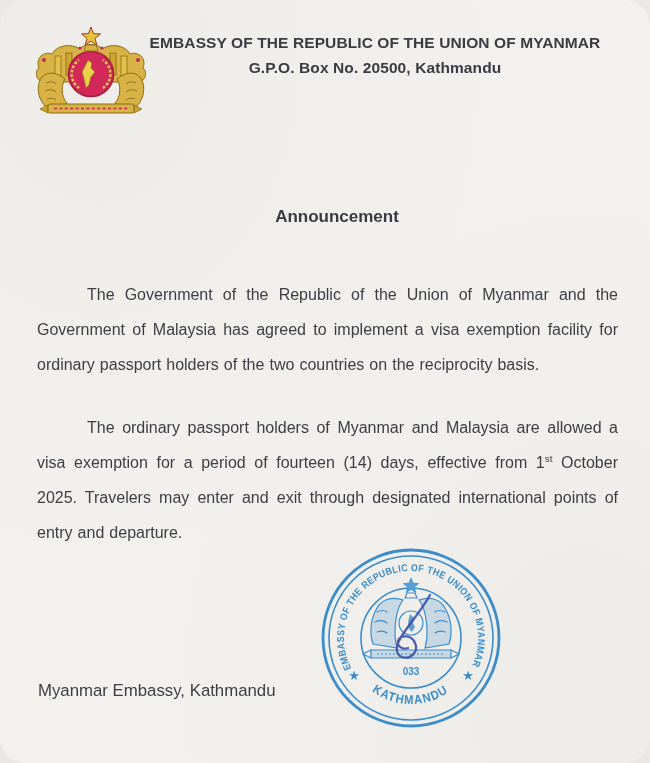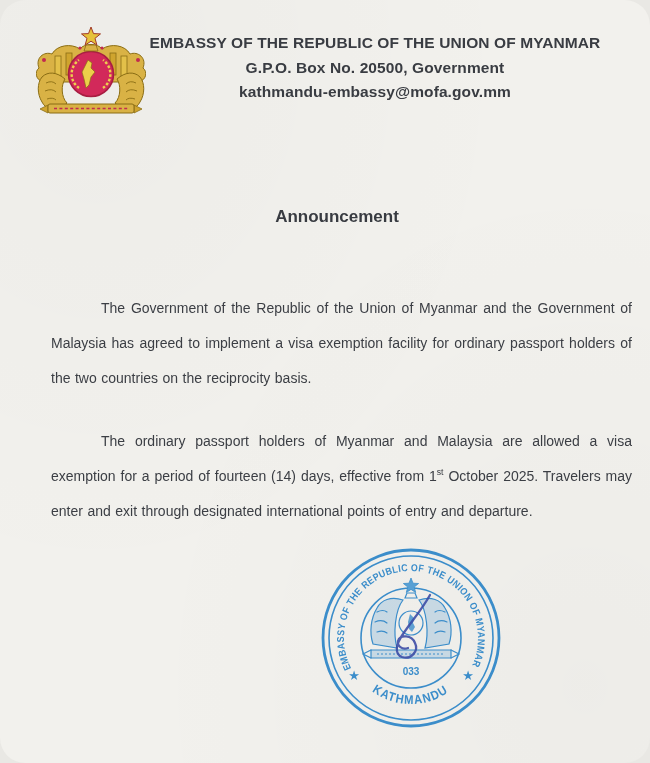--- a/index.html
+++ b/index.html
@@ -28,22 +28,22 @@
     text-align: center;
     font-weight: bold; font-size: 15.5px; line-height: 24.5px;
     color: #393c42; letter-spacing: 0.1px;
   }
   .title {
     position: absolute; left: 0; top: 195px; width: 650px; margin: 12px;
     text-align: center;
     font-weight: bold; font-size: 17px; color: #383b41;
   }
   .body-para {
-    position: absolute; left: 37px; width: 581px; margin: 14px;
-    font-size: 14px; line-height: 35px;
+    position: absolute; left: 37px; width: 581px; margin: 0;
+    font-size: 16px; line-height: 35px;
     text-align: justify; text-indent: 50px;
     color: #3b3e44; word-spacing: 0.6px;
   }
   .para1 { top: 277px; }
   .para2 { top: 410px; }
   sup.ord { font-size: 0.62em; vertical-align: super; line-height: 0; }
   .stamp {
     position: absolute; left: 319px; top: 546px;
     width: 184px; height: 184px;
   }
@@ -108,22 +108,21 @@
     <g>
       <path d="M 12 78 L 4 82 L 12 86 Z" fill="#cfa42e" stroke="#8a6d14" stroke-width="0.8"></path>
       <path d="M 98 78 L 106 82 L 98 86 Z" fill="#cfa42e" stroke="#8a6d14" stroke-width="0.8"></path>
       <rect x="12" y="77" width="86" height="9" rx="2" fill="#d9b245" stroke="#8a6d14" stroke-width="1"></rect>
       <line x1="18" y1="81.5" x2="92" y2="81.5" stroke="#c22a50" stroke-width="1.6" stroke-dasharray="3 2.4"></line>
     </g>
   </svg>
 
   <header class="letterhead">
     <div>EMBASSY OF THE REPUBLIC OF THE UNION OF MYANMAR</div>
-    <div>G.P.O. Box No. 20500, Government</div>
-    <div>kathmandu-embassy@mofa.gov.mm</div>
+    <div>G.P.O. Box No. 20500, Kathmandu</div>
   </header>
 
   <h1 class="title">Announcement</h1>
 
   <p class="body-para para1">The Government of the Republic of the Union of Myanmar and the Government of Malaysia has agreed to implement a visa exemption facility for ordinary passport holders of the two countries on the reciprocity basis.</p>
 
   <p class="body-para para2"><span>The ordinary passport holders of Myanmar and Malaysia are allowed a visa exemption for a period of fourteen (14) days, effective from 1</span><sup class="ord">st</sup><span> October 2025. Travelers may enter and exit through designated international points of entry and departure.</span></p>
 
   <div class="stamp">
     <svg viewBox="-92 -92 184 184" aria-hidden="true">
@@ -159,15 +158,16 @@
         <path class="crest-line" d="M -40 12 L -48 16 L -40 20 M 40 12 L 48 16 L 40 20"></path>
         <line x1="-34" y1="16" x2="34" y2="16" stroke="#2e86c8" stroke-width="1" stroke-dasharray="2 2"></line>
       </g>
 
       <text class="num-text" x="0" y="37">033</text>
 
       <path class="signature" d="M 19 -43 C 12 -30 0 -16 -8 -4 C -15 6 -17 16 -9 19 C 0 22 8 13 4 5 C 1 -3 -11 -4 -13 3 C -14 8 -9 12 -3 10"></path>
     </svg>
   </div>
 
+  <div class="closing">Myanmar Embassy, Kathmandu</div>
 
 
 </div>
 
 </body></html>

